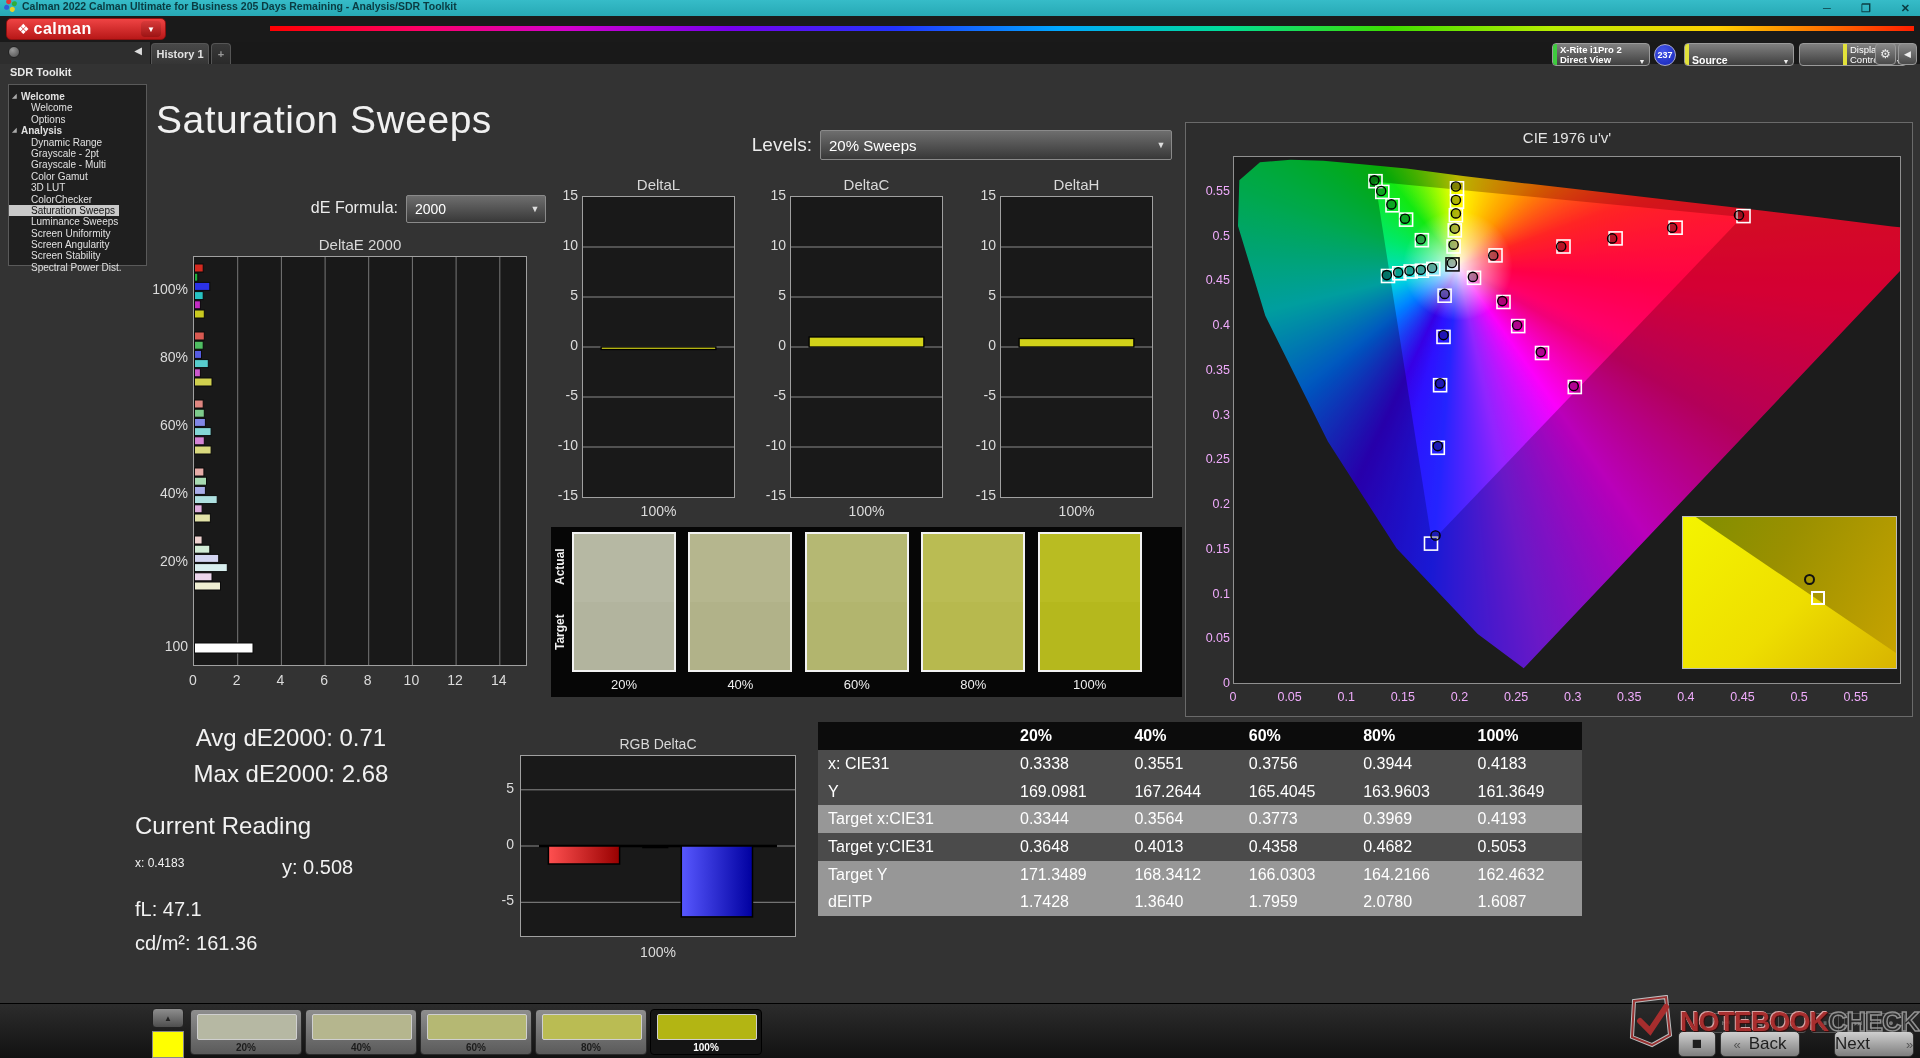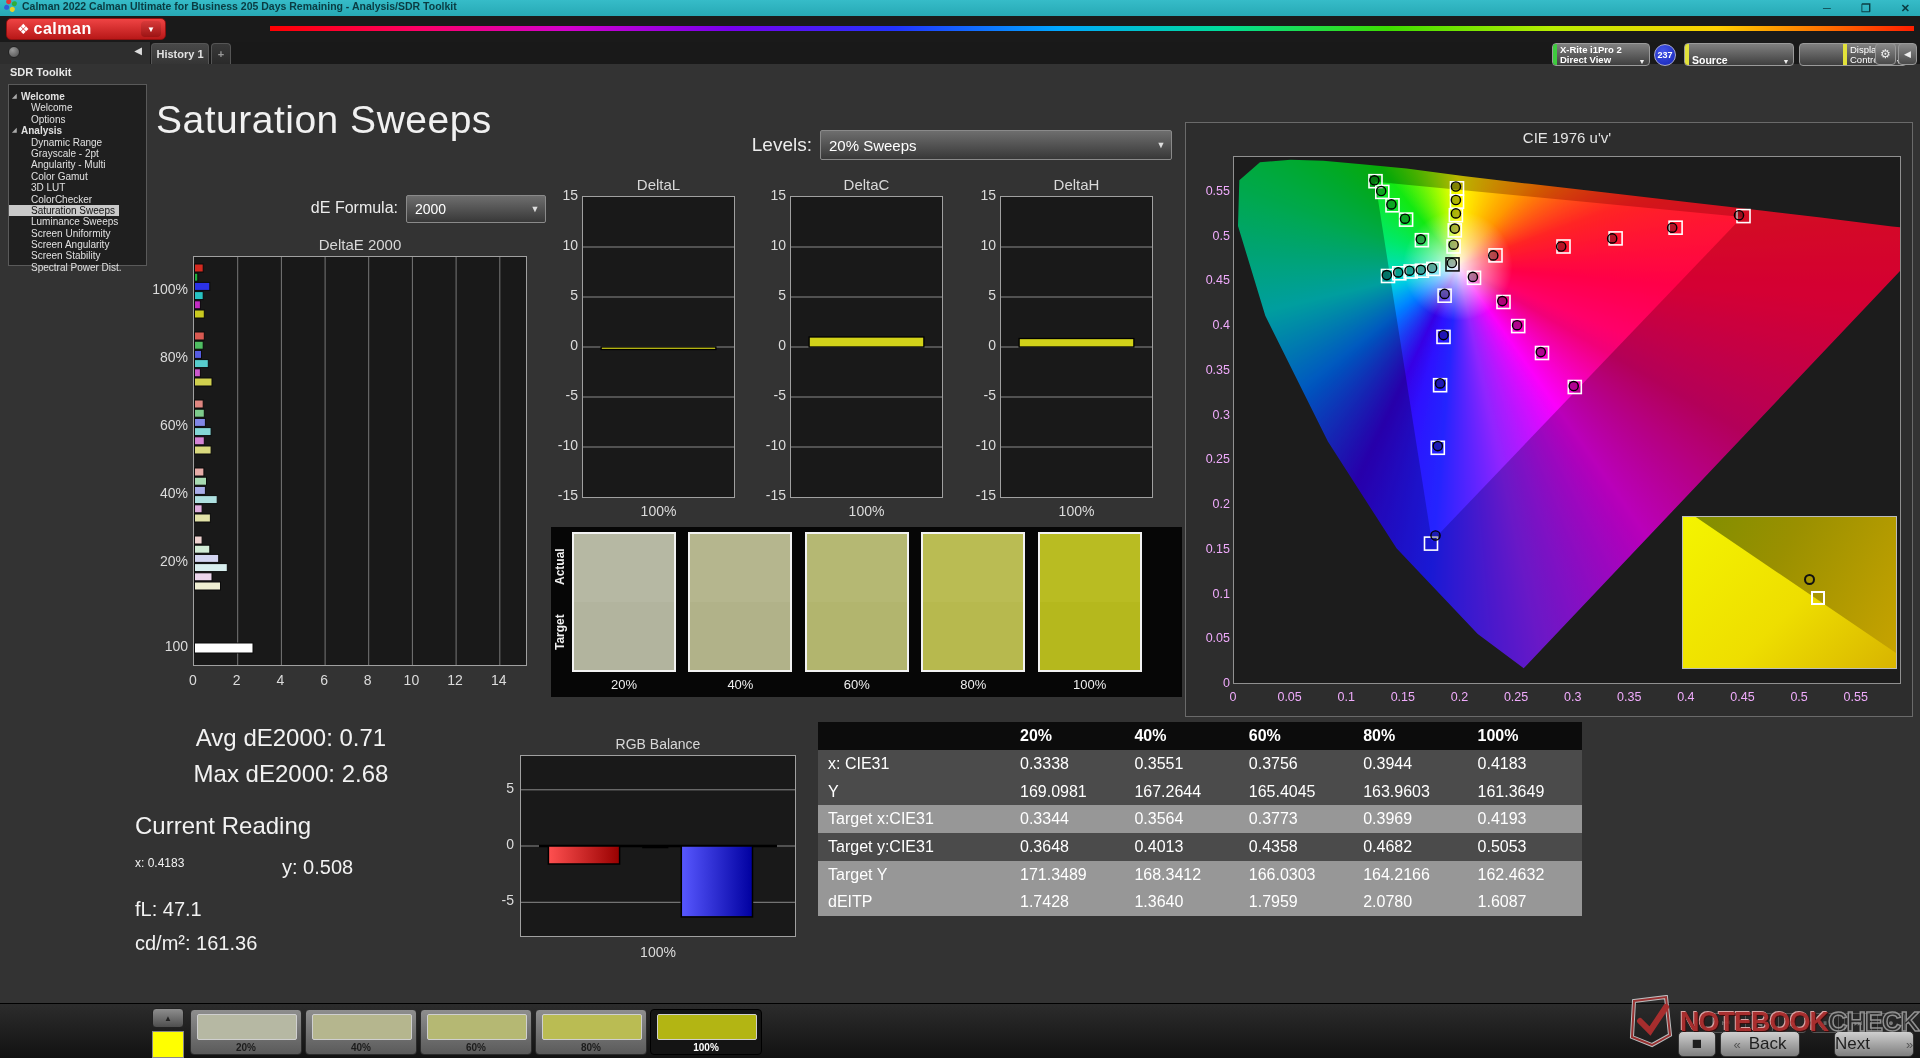--- a/index.html
+++ b/index.html
@@ -271,21 +271,21 @@
   </div>
 
   <div id="sdr-header">SDR Toolkit</div>
   <div id="tree-panel">
       <div class="tree-item group">Welcome</div>
       <div class="tree-item">Welcome</div>
       <div class="tree-item">Options</div>
       <div class="tree-item group">Analysis</div>
       <div class="tree-item">Dynamic Range</div>
       <div class="tree-item">Grayscale - 2pt</div>
-      <div class="tree-item">Angularity - Multi</div>
+      <div class="tree-item">Grayscale - Multi</div>
       <div class="tree-item">Color Gamut</div>
       <div class="tree-item">3D LUT</div>
       <div class="tree-item">ColorChecker</div>
       <div class="tree-item selected">Saturation Sweeps</div>
       <div class="tree-item">Luminance Sweeps</div>
       <div class="tree-item">Screen Uniformity</div>
       <div class="tree-item">Screen Angularity</div>
       <div class="tree-item">Screen Stability</div>
       <div class="tree-item">Spectral Power Dist.</div>
     </div>
@@ -549,21 +549,21 @@
   </div>
 
   <div class="reading" id="read-avg">Avg dE2000: 0.71</div>
   <div class="reading" id="read-max">Max dE2000: 2.68</div>
   <div class="reading" id="read-current">Current Reading</div>
   <div class="reading" id="read-x">x: 0.4183</div>
   <div class="reading" id="read-y">y: 0.508</div>
   <div class="reading" id="read-fl">fL: 47.1</div>
   <div class="reading" id="read-cd">cd/m²: 161.36</div>
 
-  <div class="chart-title" id="rgb-title">RGB Balance</div>
+  <div class="chart-title" id="rgb-title">RGB DeltaC</div>
   <div class="chart-plot" id="rgb-plot"><svg width="274" height="180" xmlns="http://www.w3.org/2000/svg">
     <defs>
       <linearGradient id="gR" x1="0" y1="0" x2="1" y2="0">
             <stop offset="0" stop-color="#ff5050"></stop>
             <stop offset="1" stop-color="#980000"></stop>
           </linearGradient>
       <linearGradient id="gG" x1="0" y1="0" x2="1" y2="0">
             <stop offset="0" stop-color="#40c040"></stop>
             <stop offset="1" stop-color="#006000"></stop>
           </linearGradient>

